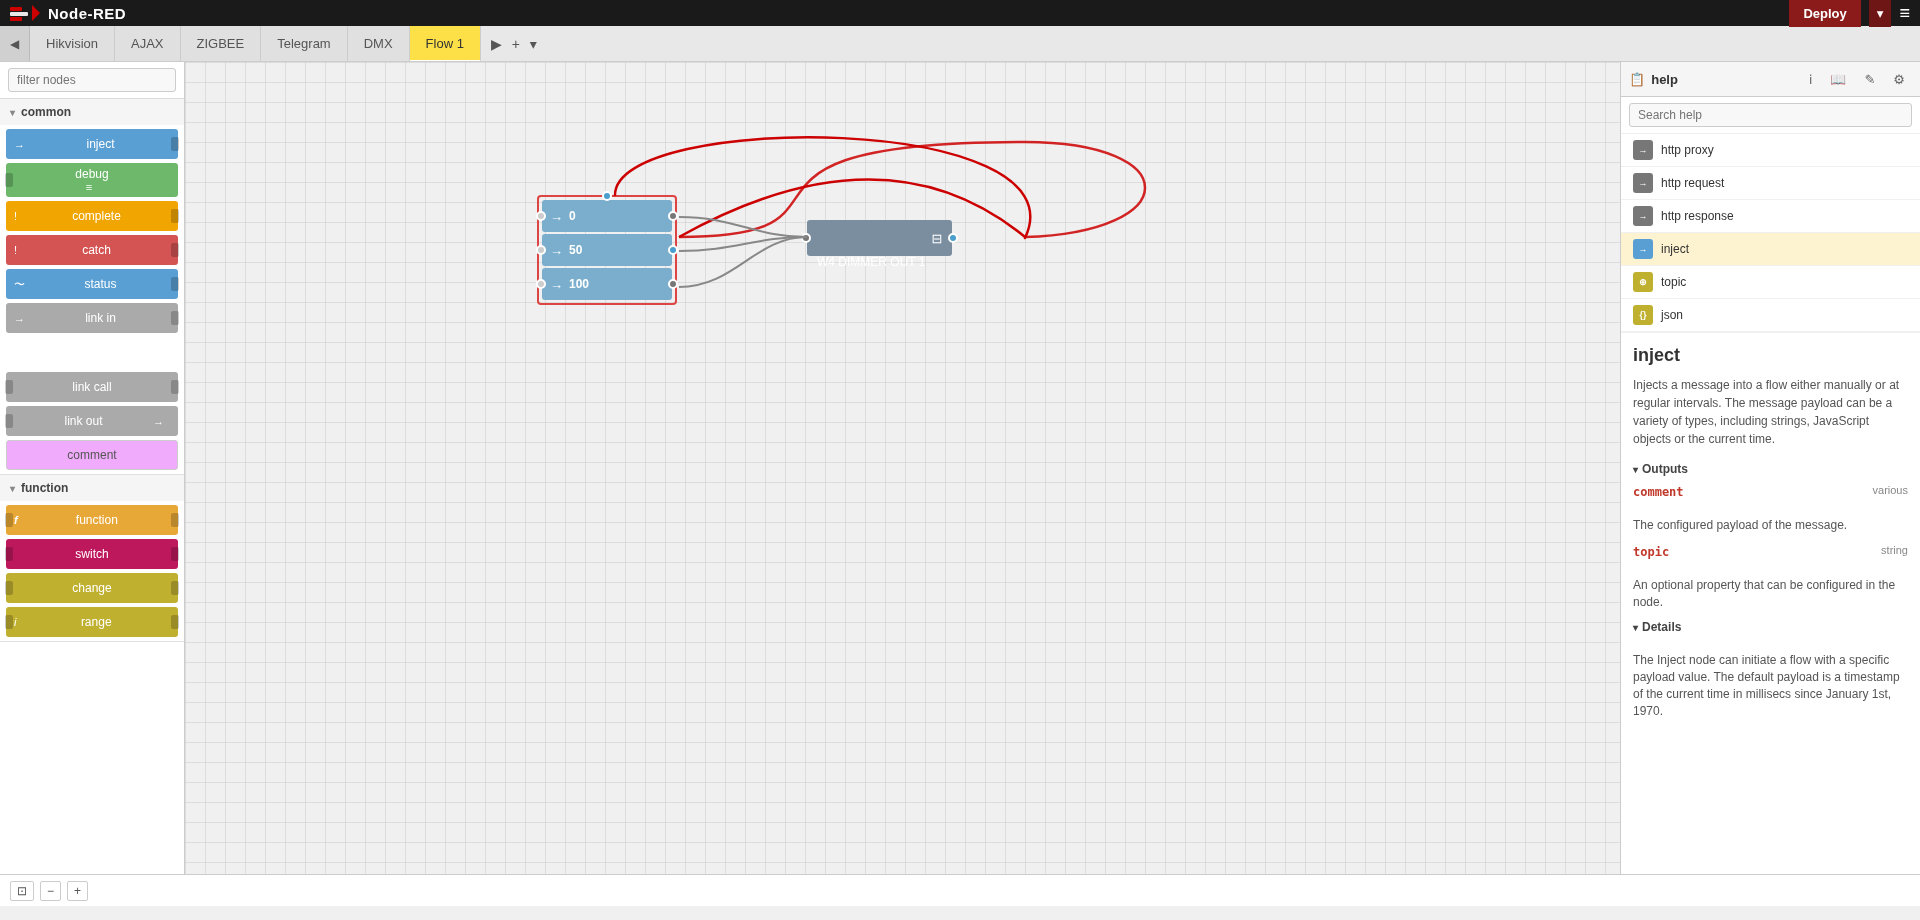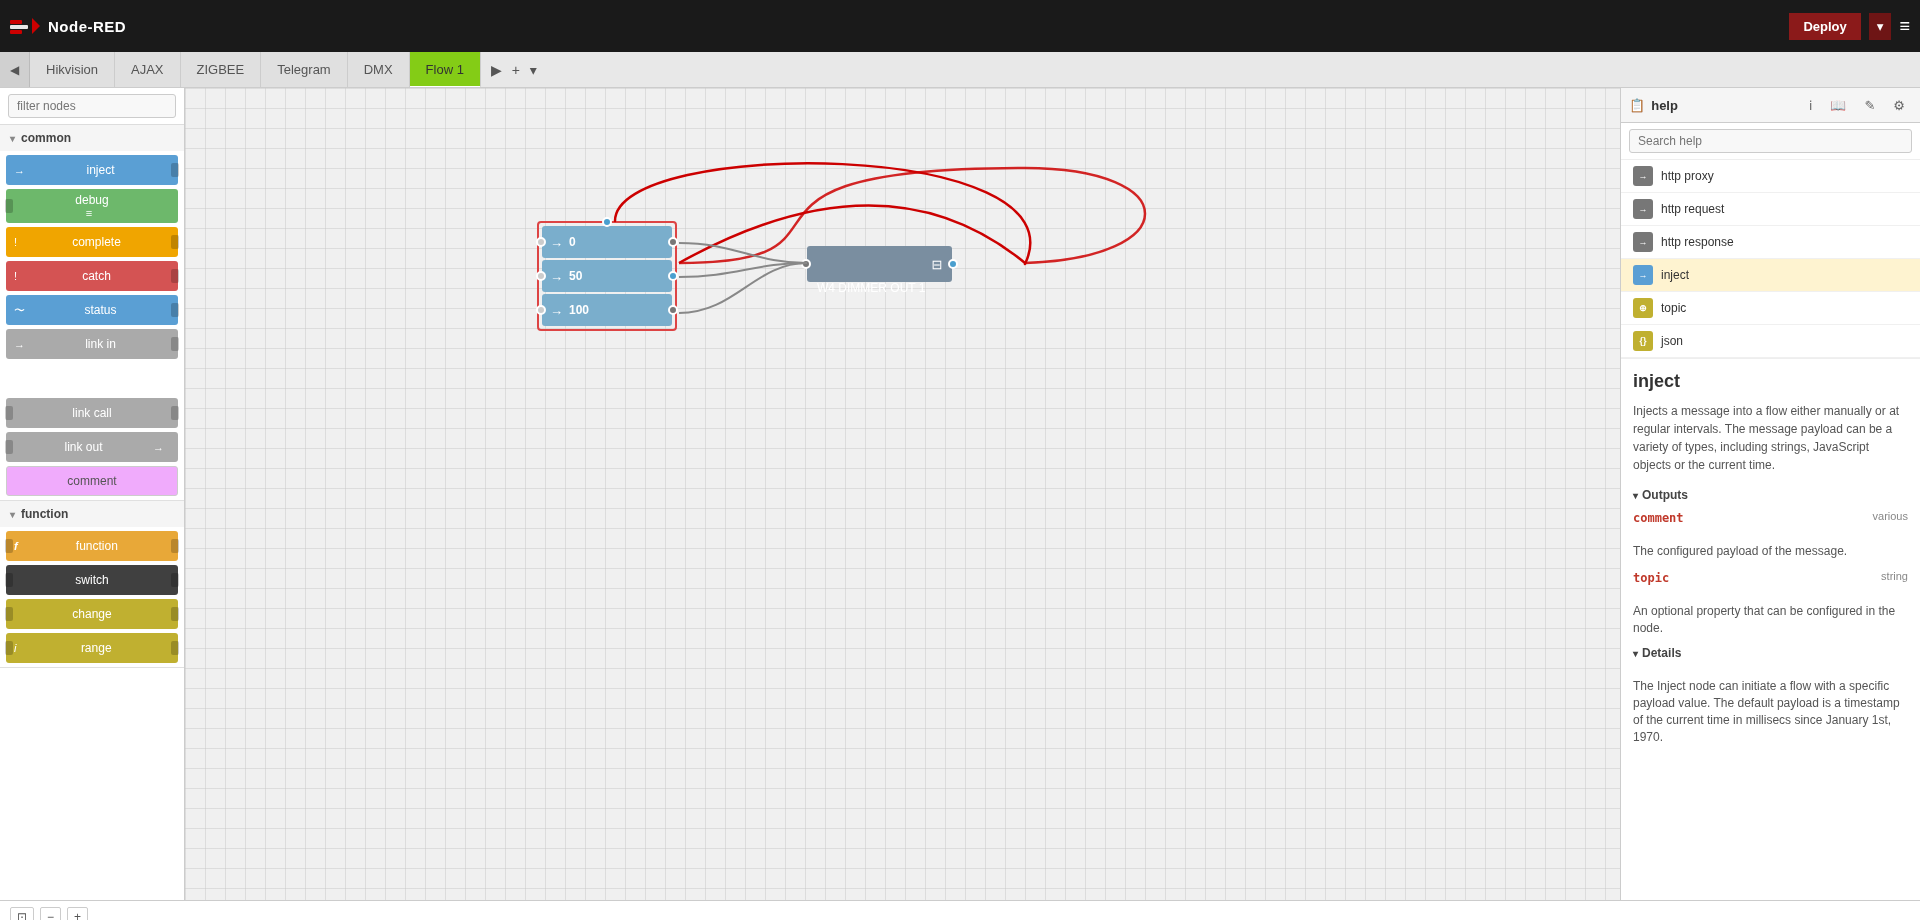--- a/index.html
+++ b/index.html
@@ -1,20 +1,20 @@
 <!DOCTYPE html>
 <html><head>
   <meta charset="utf-8">
   <style>
     * { box-sizing: border-box; margin: 0; padding: 0; }
     body { font-family: 'Segoe UI', Arial, sans-serif; font-size: 13px; background: #f0f0f0; overflow: hidden; width: 1920px; height: 920px; }
 
     
     #topbar {
-      height: 52px;
+      height: 26px;
       background: #1a1a1a;
       display: flex;
       align-items: center;
       justify-content: space-between;
       padding: 0 10px;
       color: #fff;
     }
     #topbar-left { display: flex; align-items: center; gap: 8px; }
     #logo { display: flex; align-items: center; gap: 6px; }
     .logo-icon { width: 32px; height: 20px; position: relative; }
@@ -67,21 +67,21 @@
       padding: 0 16px;
       border-right: 1px solid #ccc;
       display: flex;
       align-items: center;
       cursor: pointer;
       color: #555;
       font-size: 13px;
       background: #e0e0e0;
     }
     .flow-tab.active {
-      background: #84cc16;
+      background: #fde047;
       color: #333;
       border-bottom: 2px solid #fff;
       margin-bottom: -1px;
     }
     .tab-actions {
       display: flex;
       align-items: center;
       gap: 2px;
       padding: 0 6px;
     }
@@ -176,21 +176,21 @@
     .node-inject { background: #5a9fd4; }
     .node-debug { background: #6db86b; flex-direction: column; }
     .node-complete { background: #f0a500; }
     .node-catch { background: #d45353; }
     .node-status { background: #5a9fd4; }
     .node-link-in { background: #aaa; }
     .node-link-call { background: #aaa; margin-top: 35px; }
     .node-link-out { background: #aaa; }
     .node-comment { background: #f0abfc; color: #555; border: 1px solid #ccc; }
     .node-function { background: #e8a838; }
-    .node-switch { background: #404040; align-items: center; }
+    .node-switch { background: #be185d; align-items: center; }
     .node-change { background: #c0b030; }
     .node-range { background: #c0b030; }
 
     
     #canvas-area {
       flex: 1;
       background-color: #f0f0f0;
       background-image:
         linear-gradient(rgba(200,200,200,0.5) 1px, transparent 1px),
         linear-gradient(90deg, rgba(200,200,200,0.5) 1px, transparent 1px);

